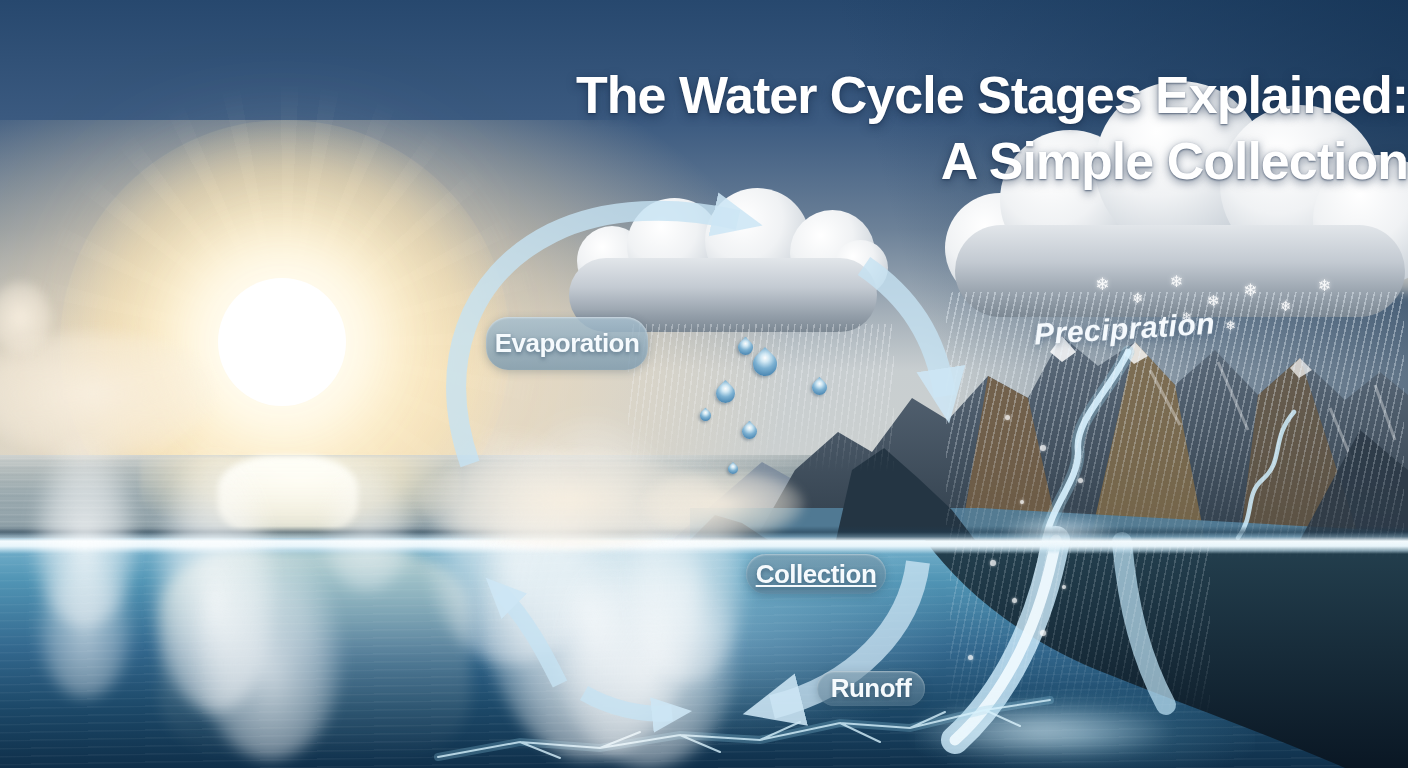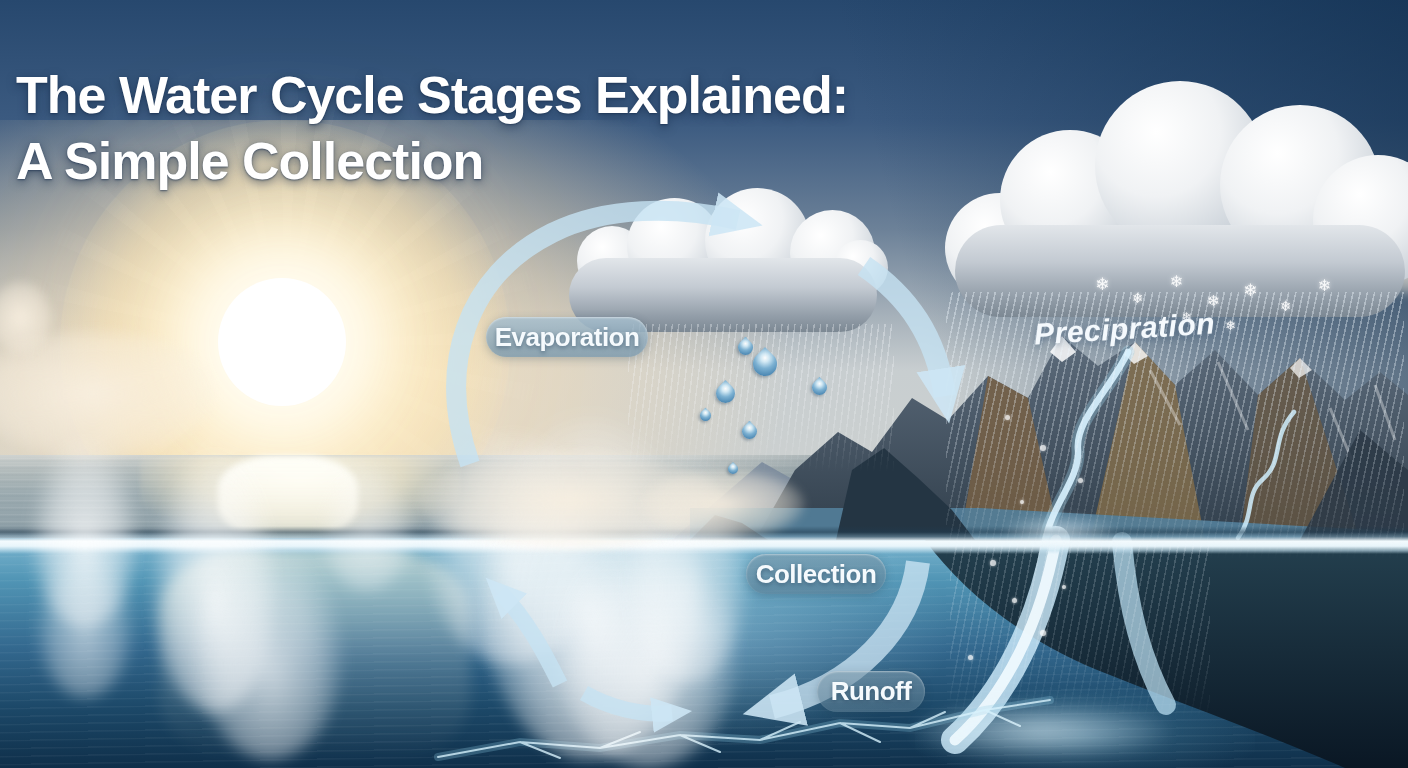--- a/index.html
+++ b/index.html
@@ -84,21 +84,21 @@
   .stage-pill{position:absolute;display:flex;align-items:center;justify-content:center;
     border-radius:22px;color:#f5fafd;font-weight:bold;font-size:26px;letter-spacing:-.5px;white-space:nowrap;
     background:linear-gradient(180deg,rgba(168,192,207,.85) 0%,rgba(122,152,172,.82) 100%);
     box-shadow:inset 0 1px 2px rgba(255,255,255,.45),0 2px 8px rgba(30,60,80,.25);
     text-shadow:0 2px 4px rgba(40,70,95,.55);}
   .pill-dark{background:linear-gradient(180deg,rgba(122,152,170,.62) 0%,rgba(88,122,144,.58) 100%);}
   .label-precip{position:absolute;color:#f4f9fd;font-weight:bold;font-style:italic;font-size:30px;
     transform:rotate(-3.5deg);letter-spacing:.5px;text-shadow:0 2px 6px rgba(50,80,110,.65),0 0 2px rgba(255,255,255,.4);}
 
   
-  .title{left:0;top:62px;width:1408px;text-align:left;color:#ffffff;font-weight:bold;
+  .title{left:0;top:62px;width:1408px;text-align:right;color:#ffffff;font-weight:bold;
     font-size:52px;line-height:66px;letter-spacing:-1px;padding-left:16px;box-sizing:border-box;
     text-shadow:0 3px 10px rgba(20,40,70,.55),0 1px 2px rgba(25,45,75,.6);}
 </style>
 </head>
 <body>
 
 <div class="scene">
 
   <div class="abs sky"></div>
   <div class="abs sky-right-dark"></div>
@@ -233,23 +233,23 @@
         <path d="M0 1 L9 5 L0 9 Z" fill="#cde6f5" fill-opacity=".88"></path>
       </marker>
     </defs>
     <path d="M470 464 C436 366 466 276 552 233 C606 206 676 206 738 220" fill="none" stroke="#c6e2f3" stroke-width="20" stroke-opacity=".8" marker-end="url(#ah)"></path>
     <path d="M864 266 C908 296 936 336 945 396" fill="none" stroke="#c6e2f3" stroke-width="22" stroke-opacity=".8" marker-end="url(#ah)"></path>
     <path d="M918 562 C910 628 856 686 772 707" fill="none" stroke="#cfe7f5" stroke-width="24" stroke-opacity=".75" marker-end="url(#ah)"></path>
     <path d="M584 693 C610 708 642 716 672 713" fill="none" stroke="#c6e2f3" stroke-width="16" stroke-opacity=".8" marker-end="url(#ah)"></path>
     <path d="M560 684 C544 652 526 618 500 592" fill="none" stroke="#c6e2f3" stroke-width="16" stroke-opacity=".8" marker-end="url(#ah)"></path>
   </svg>
 
-  <div class="stage-pill" style="left:486px;top:317px;width:162px;height:40px;">Evaporation</div>
+  <div class="stage-pill" style="left:486px;top:317px;width:162px;height:53px;">Evaporation</div>
   <div class="label-precip" style="left:1034px;top:312px;">Precipration</div>
-  <div class="stage-pill pill-dark" style="left:746px;top:554px;width:140px;height:40px;">Collection</div>
-  <div class="stage-pill pill-dark" style="left:817px;top:671px;width:108px;height:41px;">Runoff</div>
+  <div class="stage-pill pill-dark" style="left:746px;top:554px;width:140px;height:40px;text-decoration:underline;">Collection</div>
+  <div class="stage-pill pill-dark" style="left:817px;top:671px;width:108px;height:35px;">Runoff</div>
 
   <div class="abs title">
     <div>The Water Cycle Stages Explained:</div>
     <div>A Simple Collection</div>
   </div>
 
 </div>
 
 </body></html>

